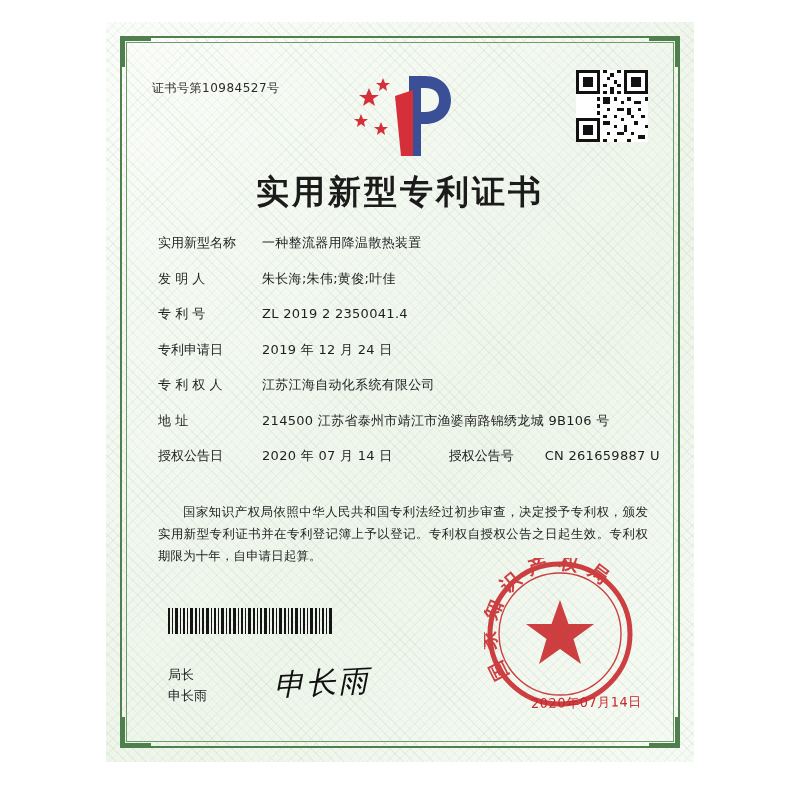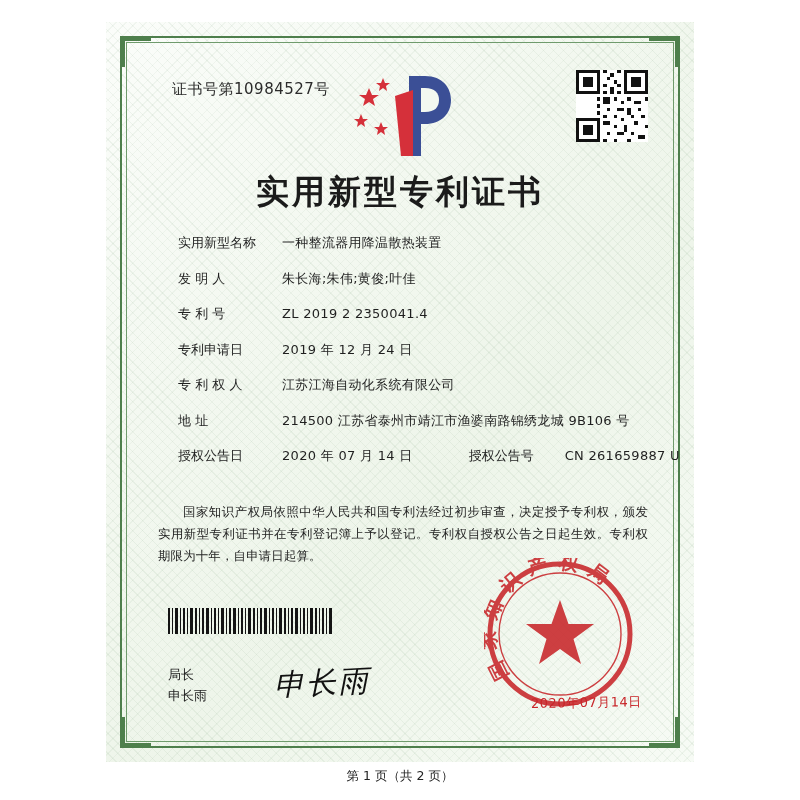--- a/index.html
+++ b/index.html
@@ -53,22 +53,22 @@
     border: 0 solid #4e7f4c;
   }
   .corner.tl { left: 14px;  top: 14px;    border-left-width: 5px; border-top-width: 5px; }
   .corner.tr { right: 14px; top: 14px;    border-right-width: 5px; border-top-width: 5px; }
   .corner.bl { left: 14px;  bottom: 14px; border-left-width: 5px; border-bottom-width: 5px; }
   .corner.br { right: 14px; bottom: 14px; border-right-width: 5px; border-bottom-width: 5px; }
 
   
   .cert-no {
     position: absolute;
-    left: 66px; top: 58px;
-    font-size: 15px;
+    left: 46px; top: 58px;
+    font-size: 12px;
     color: #2b2b2b;
     letter-spacing: 0.5px;
     font-family: "DejaVu Sans", sans-serif;
   }
 
   
   .logo {
     position: absolute;
     left: 245px; top: 48px;
     width: 110px; height: 92px;
@@ -105,21 +105,20 @@
   .frow {
     display: flex;
     align-items: baseline;
     margin-bottom: 17.5px;
     white-space: nowrap;
   }
   .flabel {
     width: 104px;
     flex: none;
     letter-spacing: 0px;
-    margin-left: 20px;
   }
   .fvalue {
     flex: 1;
     letter-spacing: 0.3px;
   }
   .frow.split .fvalue { flex: none; }
   .frow.split .flabel2 {
     width: 96px;
     flex: none;
     margin-left: 56px;
@@ -416,16 +415,15 @@
           <text font-family="DejaVu Sans, sans-serif" font-size="19" font-weight="bold" fill="#c8262a" letter-spacing="10">
             <textPath href="#sealArc" startOffset="14%">国家知识产权局</textPath>
           </text>
         </g>
       </svg>
     </div>
     <div class="seal-date">2020年07月14日</div>
 
   </div>
 
-  <div class="pagefoot">第 1 页（共 2 页）</div>
   <div class="pagenum">10</div>
 
 </div>
 
 </body></html>

